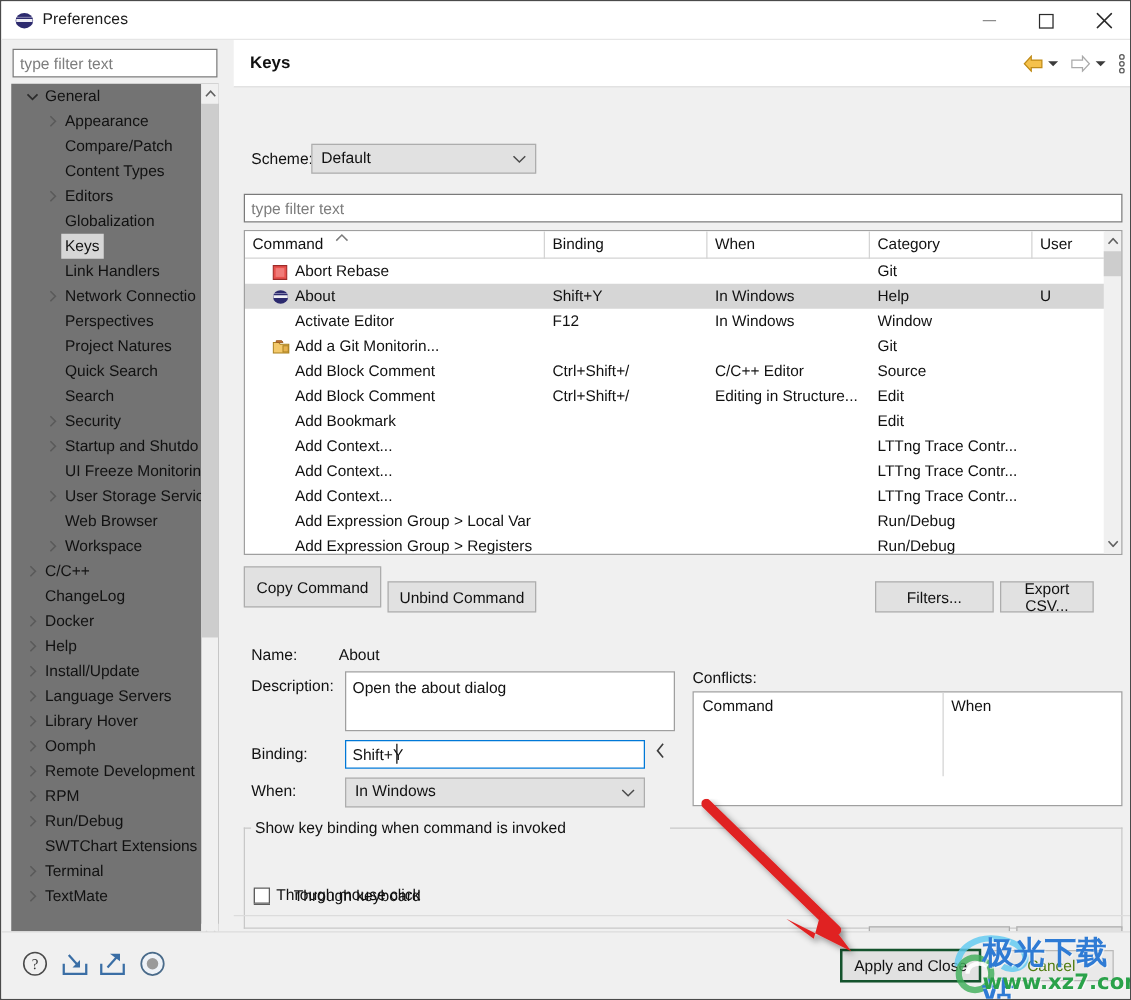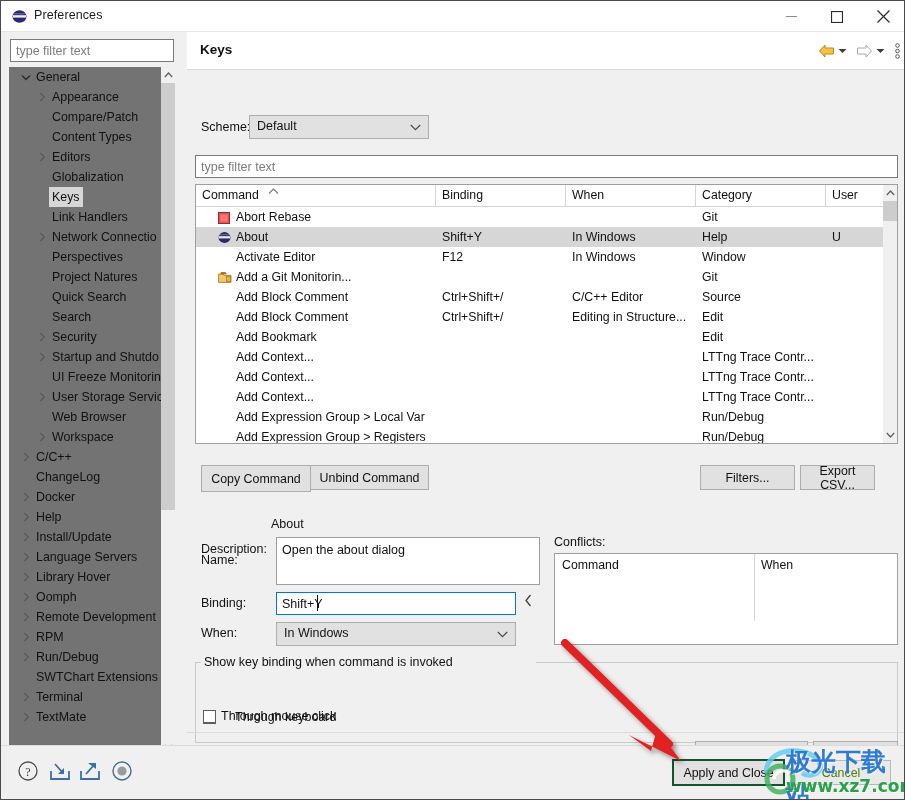--- a/index.html
+++ b/index.html
@@ -257,30 +257,30 @@
   
   .btn {
     position: absolute;
     background: #e1e1e1;
     border: 1px solid #adadad;
     font-size: 12.4px; color: #111111;
     display: flex; align-items: center; justify-content: center;
     font-family: "Liberation Sans", sans-serif;
     padding: 0;
   }
-  #btn-copy     { left: 8px;   top: 433px; width: 110px; height: 27px; margin-left: 6px; }
+  #btn-copy     { left: 8px;   top: 421px; width: 110px; height: 33px; }
   #btn-unbind   { left: 123px; top: 433px; width: 119px; height: 25px; }
   #btn-restorec { left: 247px; top: 433px; width: 124px; height: 25px; }
   #btn-filters  { left: 513px; top: 433px; width: 95px;  height: 25px; }
   #btn-export   { left: 613px; top: 433px; width: 75px;  height: 25px; }
 
   
   #lbl-name {
     position: absolute; left: 14px; top: 485px;
-    font-size: 12.5px; color: #111111; margin-top: 36px;
+    font-size: 12.5px; color: #111111;
   }
   #val-name {
     position: absolute; left: 84px; top: 485px;
     font-size: 12.5px; color: #111111;
   }
   #lbl-desc {
     position: absolute; left: 14px; top: 510px;
     font-size: 12.5px; color: #111111;
   }
   #desc-box {

